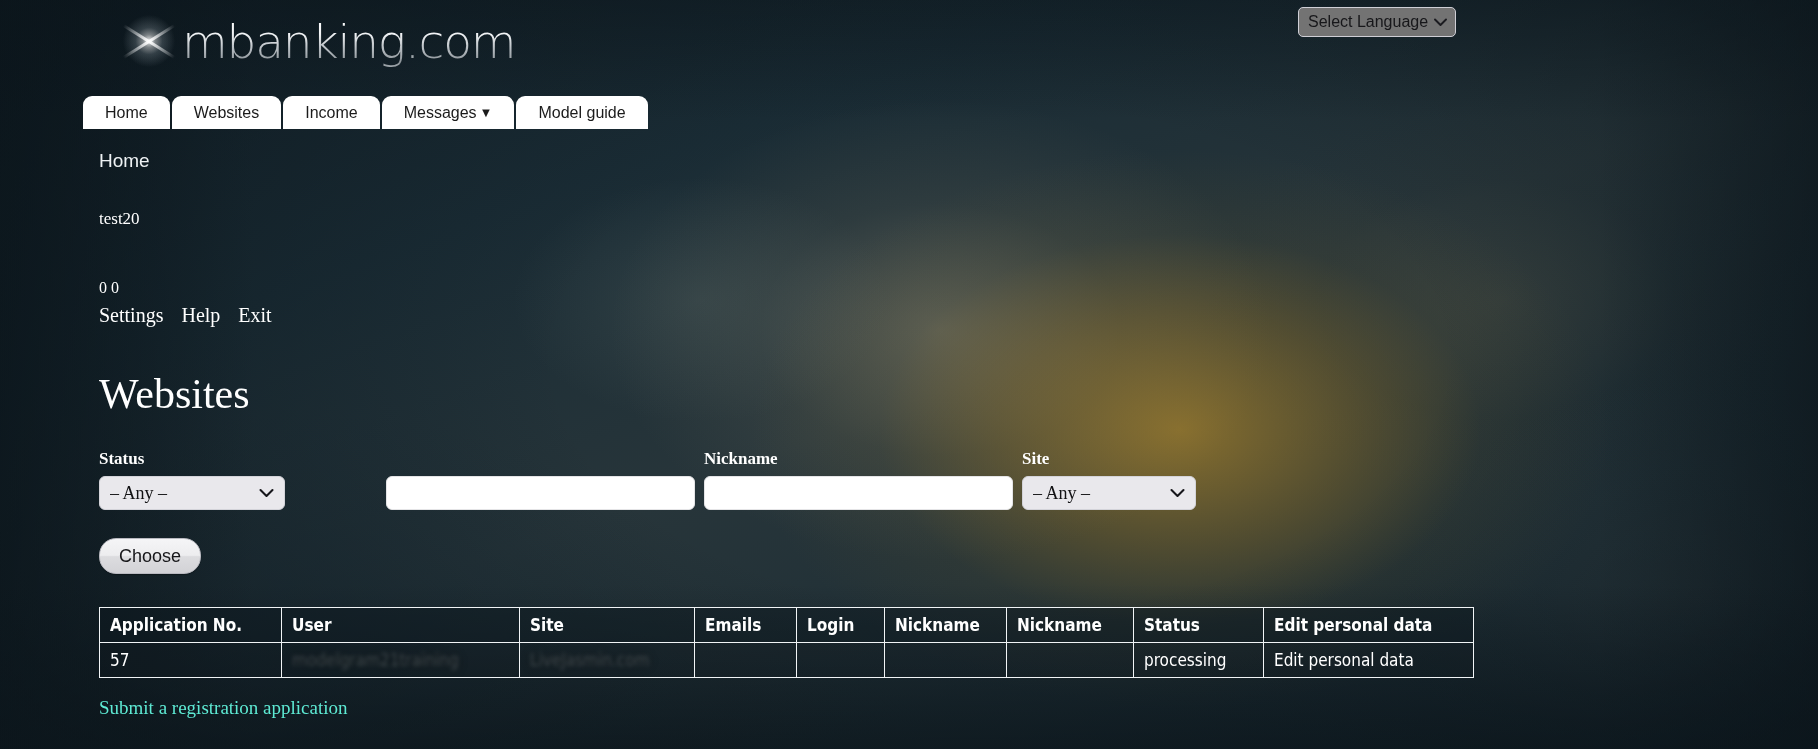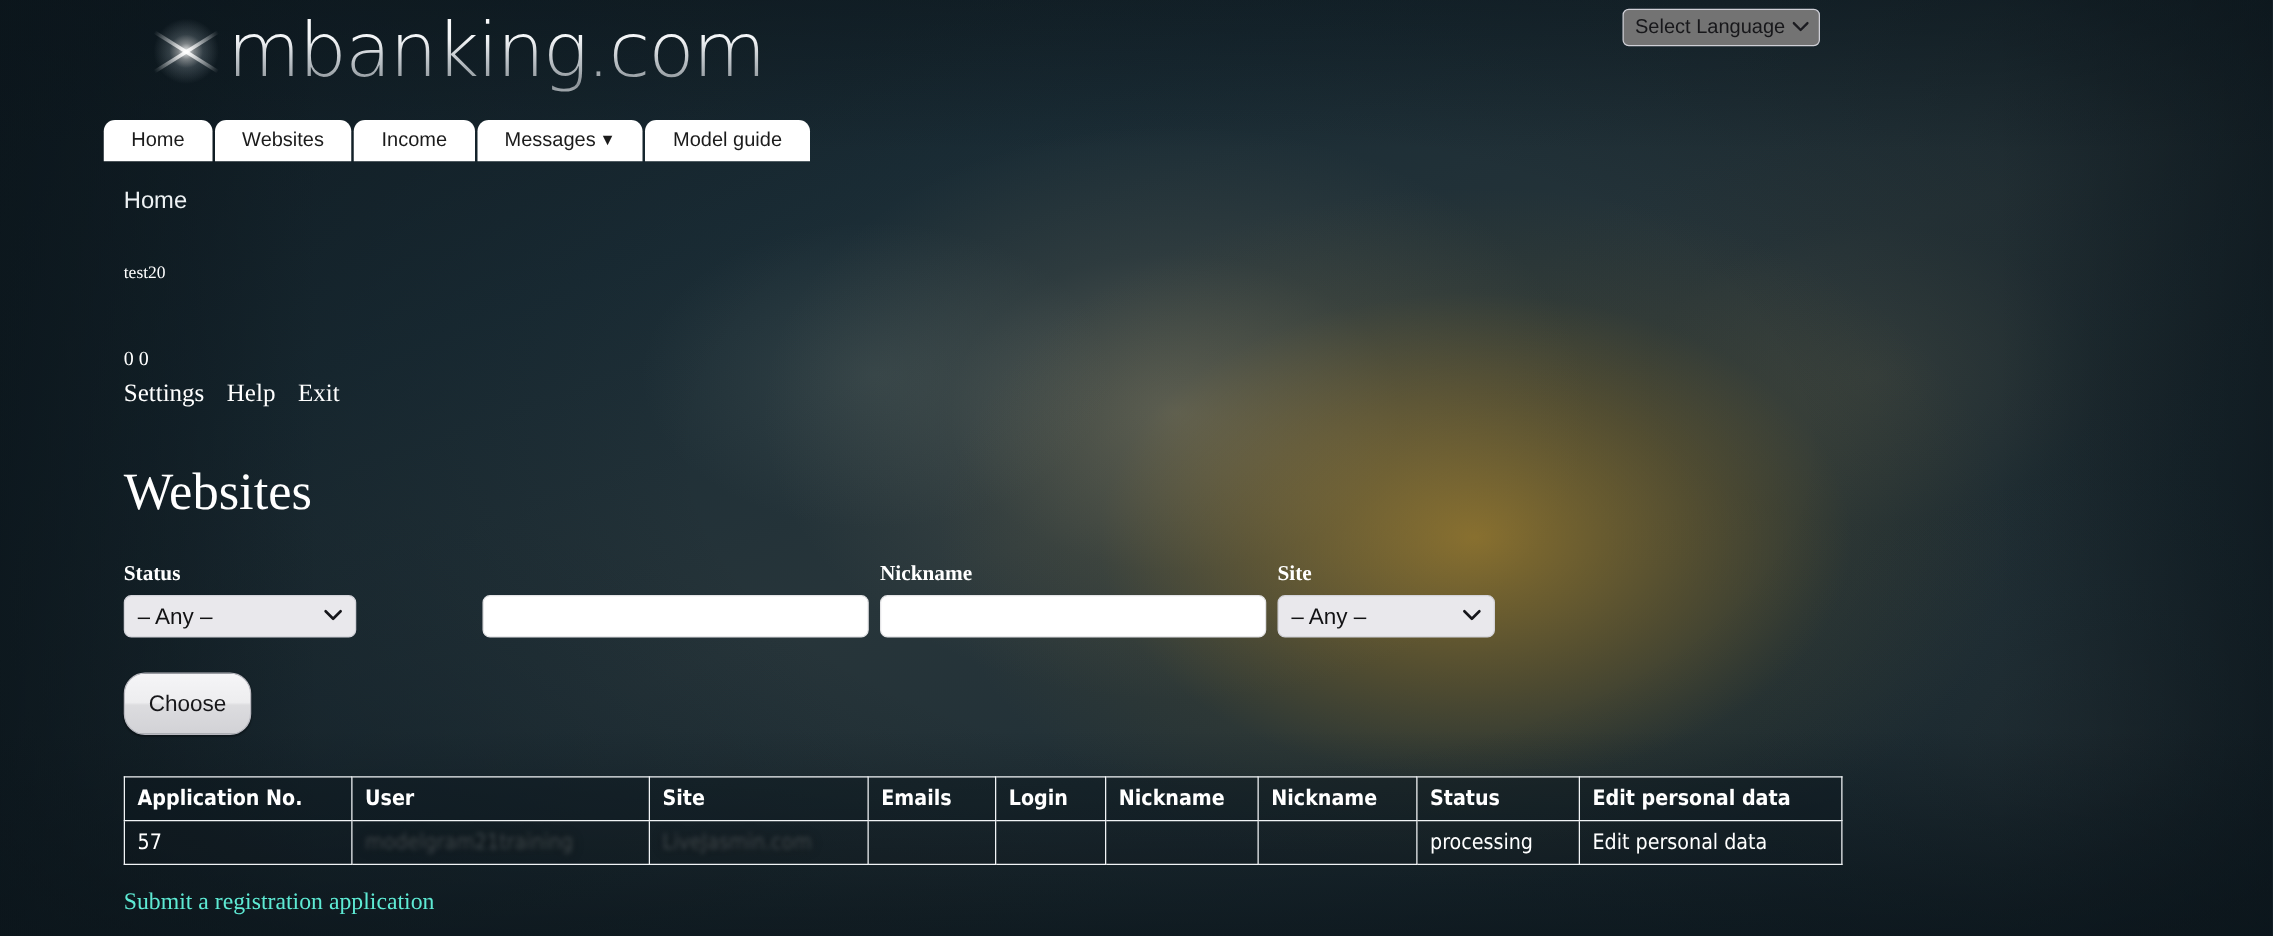--- a/index.html
+++ b/index.html
@@ -78,21 +78,21 @@
     background: radial-gradient(circle, rgba(255,255,255,0.92) 0%, rgba(255,255,255,0.45) 16%, rgba(220,235,245,0.18) 34%, rgba(255,255,255,0) 66%);
   }
   .logo .star .ray {
     position: absolute; left: 50%; top: 50%;
     background: linear-gradient(to right, rgba(255,255,255,0) 0%, rgba(255,255,255,0.95) 50%, rgba(255,255,255,0) 100%);
   }
   .logo .star .r1 { width: 60px; height: 3px; margin: -1.5px 0 0 -30px; transform: rotate(32deg); }
   .logo .star .r2 { width: 60px; height: 3px; margin: -1.5px 0 0 -30px; transform: rotate(-32deg); }
   .logo .word {
     font-family: "DejaVu Sans", sans-serif;
-    font-size: 60px;
+    font-size: 47px;
     font-weight: 300;
     letter-spacing: -1.2px;
     background: linear-gradient(to bottom, #ffffff 0%, #f2f4f6 36%, #b9bfc4 62%, #8c9398 88%, #aab1b6 100%);
     -webkit-background-clip: text;
     background-clip: text;
     color: transparent;
     text-shadow: none;
   }
 
   
@@ -134,21 +134,21 @@
     font-size: 19px;
     color: #eef2f4;
     margin: 0 0 34px 0;
   }
 
   .userblock {
     font-family: "Liberation Serif", serif;
     color: #ffffff;
     margin-bottom: 4px;
   }
-  .userblock .uname { font-size: 14px; line-height: 25px; }
+  .userblock .uname { font-size: 17px; line-height: 25px; }
   .userblock .ustats { font-size: 16px; line-height: 25px; margin-top: 44px; }
   .userlinks {
     font-family: "Liberation Serif", serif;
     font-size: 20px;
     margin-top: 0;
   }
   .userlinks a {
     color: #ffffff;
     text-decoration: none;
     margin-right: 13px;
@@ -178,21 +178,21 @@
     color: #ffffff;
     margin-bottom: 7px;
   }
   .sel-wrap { position: relative; }
   .sel {
     -webkit-appearance: none; appearance: none;
     background: #e9e8ec;
     border: 1px solid #d3d3d9;
     border-radius: 6px;
     height: 34px;
-    font-family: Liberation Sans, sans-serif;
+    font-family: Liberation Serif, serif;
     font-size: 18px;
     color: #121214;
     padding: 0 32px 0 10px;
     cursor: pointer;
     width: 100%;
   }
   .sel-wrap .chev {
     position: absolute; right: 11px; top: 50%;
     transform: translateY(-50%); pointer-events: none;
   }
@@ -211,21 +211,21 @@
   .f-login  { width: 309px; margin-right: 9px; }
   .f-nick   { width: 309px; margin-right: 9px; }
   .f-site   { width: 174px; }
 
   .choose-btn {
     margin-top: 28px;
     display: inline-block;
     background: linear-gradient(to bottom, #f5f5f7 0%, #ededef 48%, #dcdcdf 52%, #d2d2d6 100%);
     border: 1px solid #b9b9c0;
     border-radius: 17px;
-    height: 50px;
+    height: 36px;
     line-height: 32px;
     padding: 0 19px;
     font-family: "Liberation Sans", sans-serif;
     font-size: 18px;
     color: #17171a;
     cursor: pointer;
     box-shadow: 0 1px 1px rgba(0,0,0,0.28);
   }
 
   

